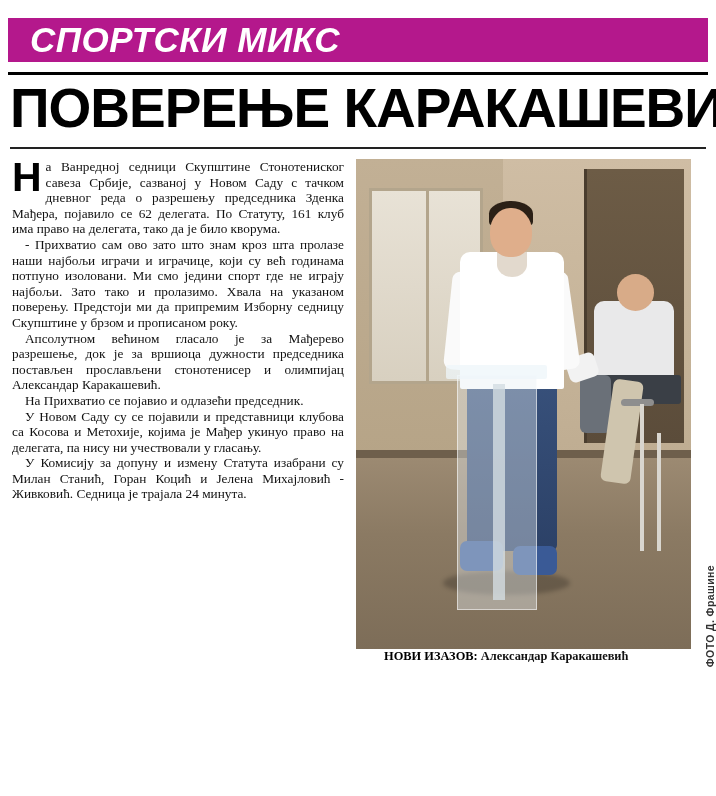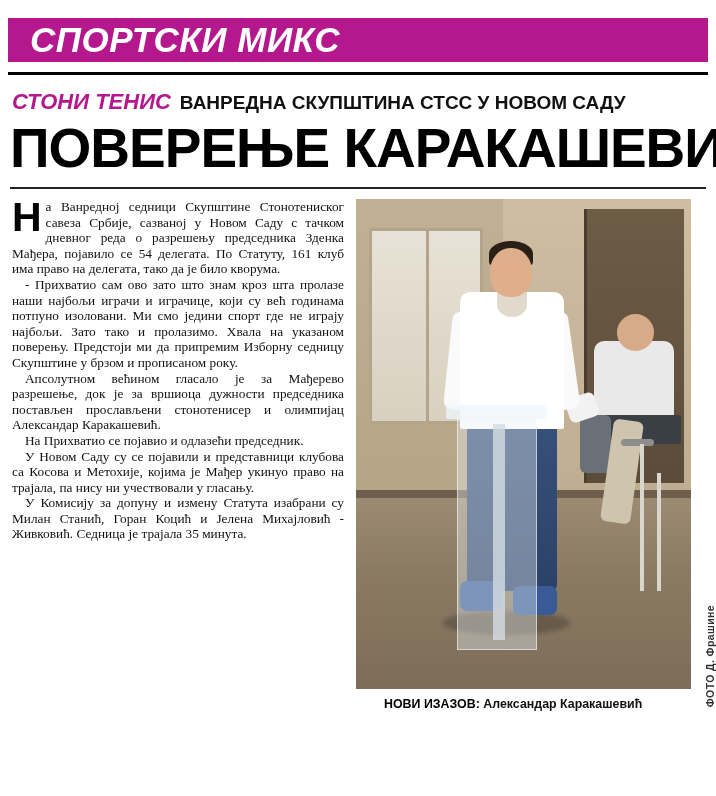--- a/index.html
+++ b/index.html
@@ -263,23 +263,23 @@
   .ph-man-shoeR {
     position:absolute; left:47%; top:79%; width:13%; height:6%;
     background:#3a5a96; border-radius:7px;
   }
   .ph-shadow {
     position:absolute; left:26%; top:84%; width:38%; height:5%;
     background: rgba(0,0,0,0.22); border-radius:50%;
     filter: blur(2px);
   }
   .caption {
-    margin-top: 8px;
+    margin-top: 0;
     width: 335px;
-    font-family: Liberation Sans, sans-serif;
+    font-family: Liberation Serif, serif;
     font-size: 12.4px;
     font-weight: bold;
     color: #111;
     line-height: 14px;
     padding-left: 28px;
   }
   .caption .lead {
     color: #000;
   }
   .photo-credit {
@@ -300,38 +300,34 @@
 
 <div class="page">
 
   <div class="section-bar">
     <div class="section-bar-bg"></div>
     <div class="section-bar-title">СПОРТСКИ МИКС</div>
   </div>
 
   <div class="rule"></div>
 
-  <div class="kicker">
-    <span class="kicker-tag">СТОНИ ТЕНИС</span>
-    <span class="kicker-text">ВАНРЕДНА СКУПШТИНА СТСС У НОВОМ САДУ</span>
-  </div>
 
   <h1 class="headline">ПОВЕРЕЊЕ КАРАКАШЕВИЋУ</h1>
 
   <div class="rule2"></div>
 
   <div class="content">
 
     <div class="text-col">
-      <p class="first"><span class="dropcap">Н</span><span>а Ванредној седници Скупштине Стонотениског савеза Србије, сазваној у Новом Саду с тачком дневног реда о разрешењу председника Зденка Мађера, појавило се 54 делегата. По Статуту, 161 клуб има право на делегата, тако да је било кворума.</span></p>
+      <p class="first"><span class="dropcap">Н</span><span>а Ванредној седници Скупштине Стонотениског савеза Србије, сазваној у Новом Саду с тачком дневног реда о разрешењу председника Зденка Мађера, појавило се 62 делегата. По Статуту, 161 клуб има право на делегата, тако да је било кворума.</span></p>
       <p>- Прихватио сам ово зато што знам кроз шта пролазе наши најбољи играчи и играчице, који су већ годинама потпуно изоловани. Ми смо једини спорт где не играју најбољи. Зато тако и пролазимо. Хвала на указаном поверењу. Предстоји ми да припремим Изборну седницу Скупштине у брзом и прописаном року.</p>
       <p>Апсолутном већином гласало је за Мађерево разрешење, док је за вршиоца дужности председника постављен прослављени стонотенисер и олимпијац Александар Каракашевић.</p>
       <p>На Прихватио се појавио и одлазећи председник.</p>
-      <p>У Новом Саду су се појавили и представници клубова са Косова и Метохије, којима је Мађер укинуо право на трајала, па нису ни учествовали у гласању.</p>
-      <p>У Комисију за допуну и измену Статута изабрани су Милан Станић, Горан Коцић и Јелена Михајловић - Живковић. Седница је трајала 35 минута.</p>
+      <p>У Новом Саду су се појавили и представници клубова са Косова и Метохије, којима је Мађер укинуо право на делегата, па нису ни учествовали у гласању.</p>
+      <p>У Комисију за допуну и измену Статута изабрани су Милан Станић, Горан Коцић и Јелена Михајловић - Живковић. Седница је трајала 24 минута.</p>
     </div>
 
     <div class="photo-col">
       <div class="photo">
         <div class="ph-wall"></div>
         <div class="ph-wall2"></div>
         <div class="ph-window">
             <div class="ph-windowbar"></div>
           </div>
         <div class="ph-door"></div>

